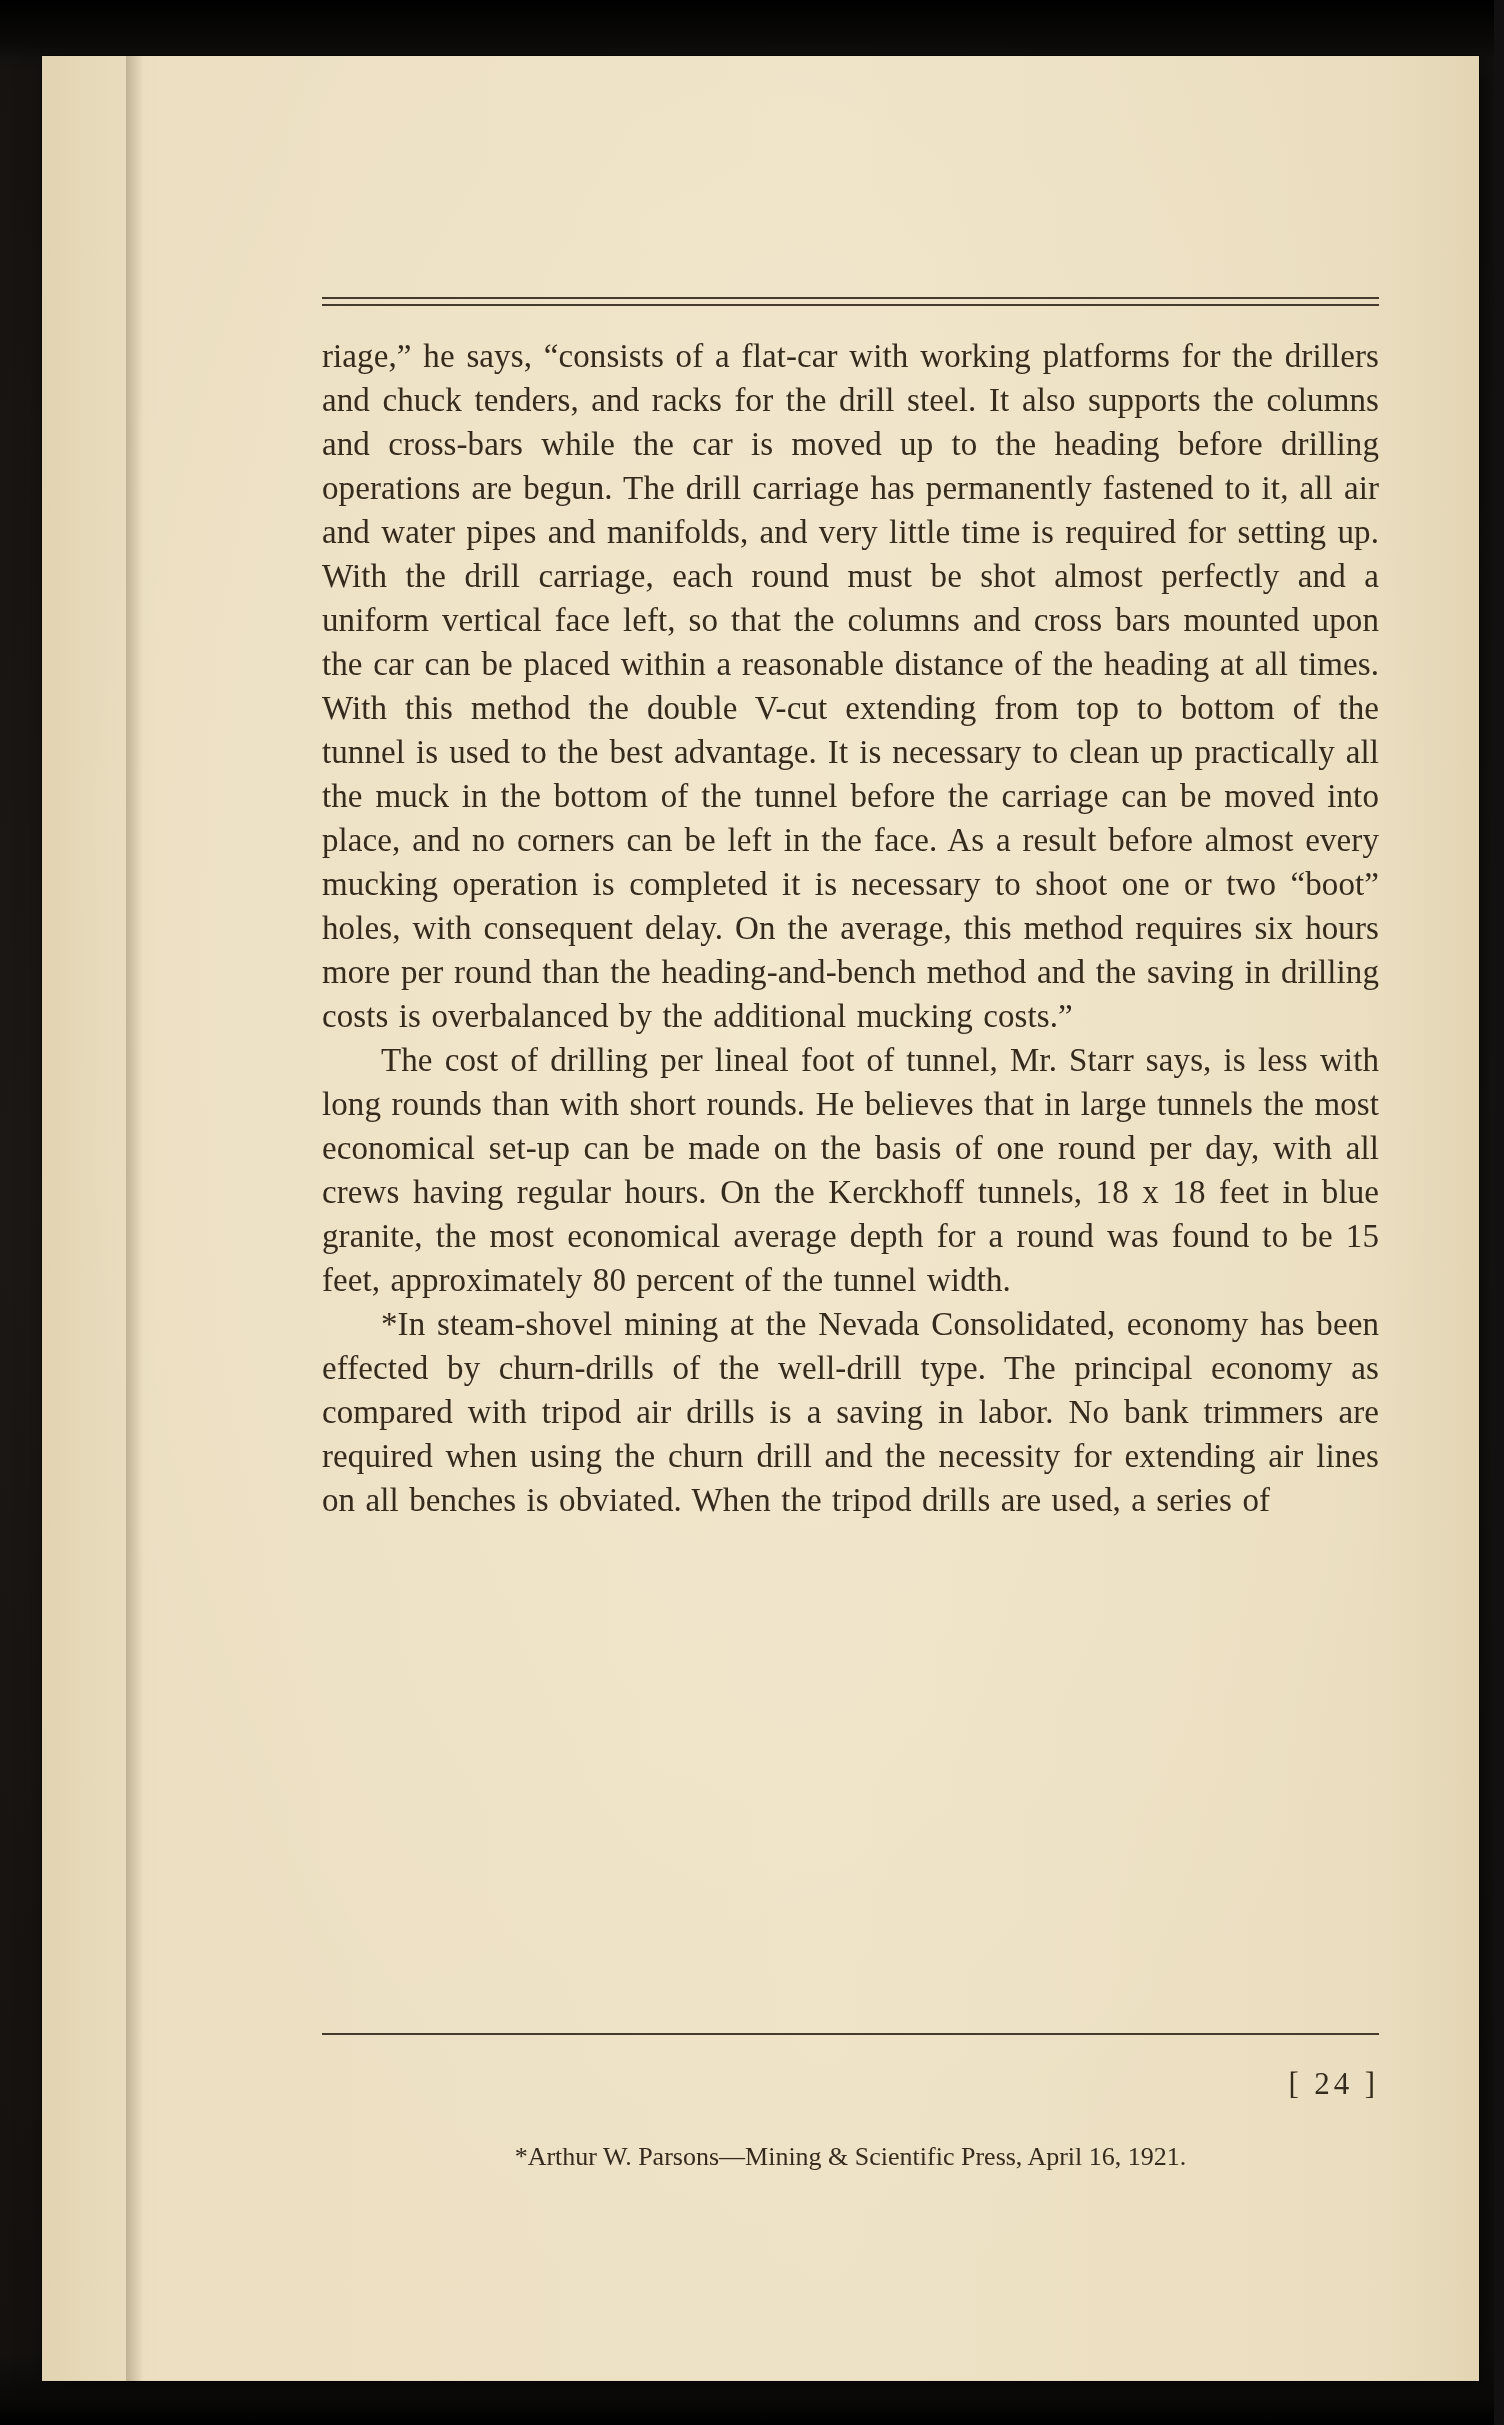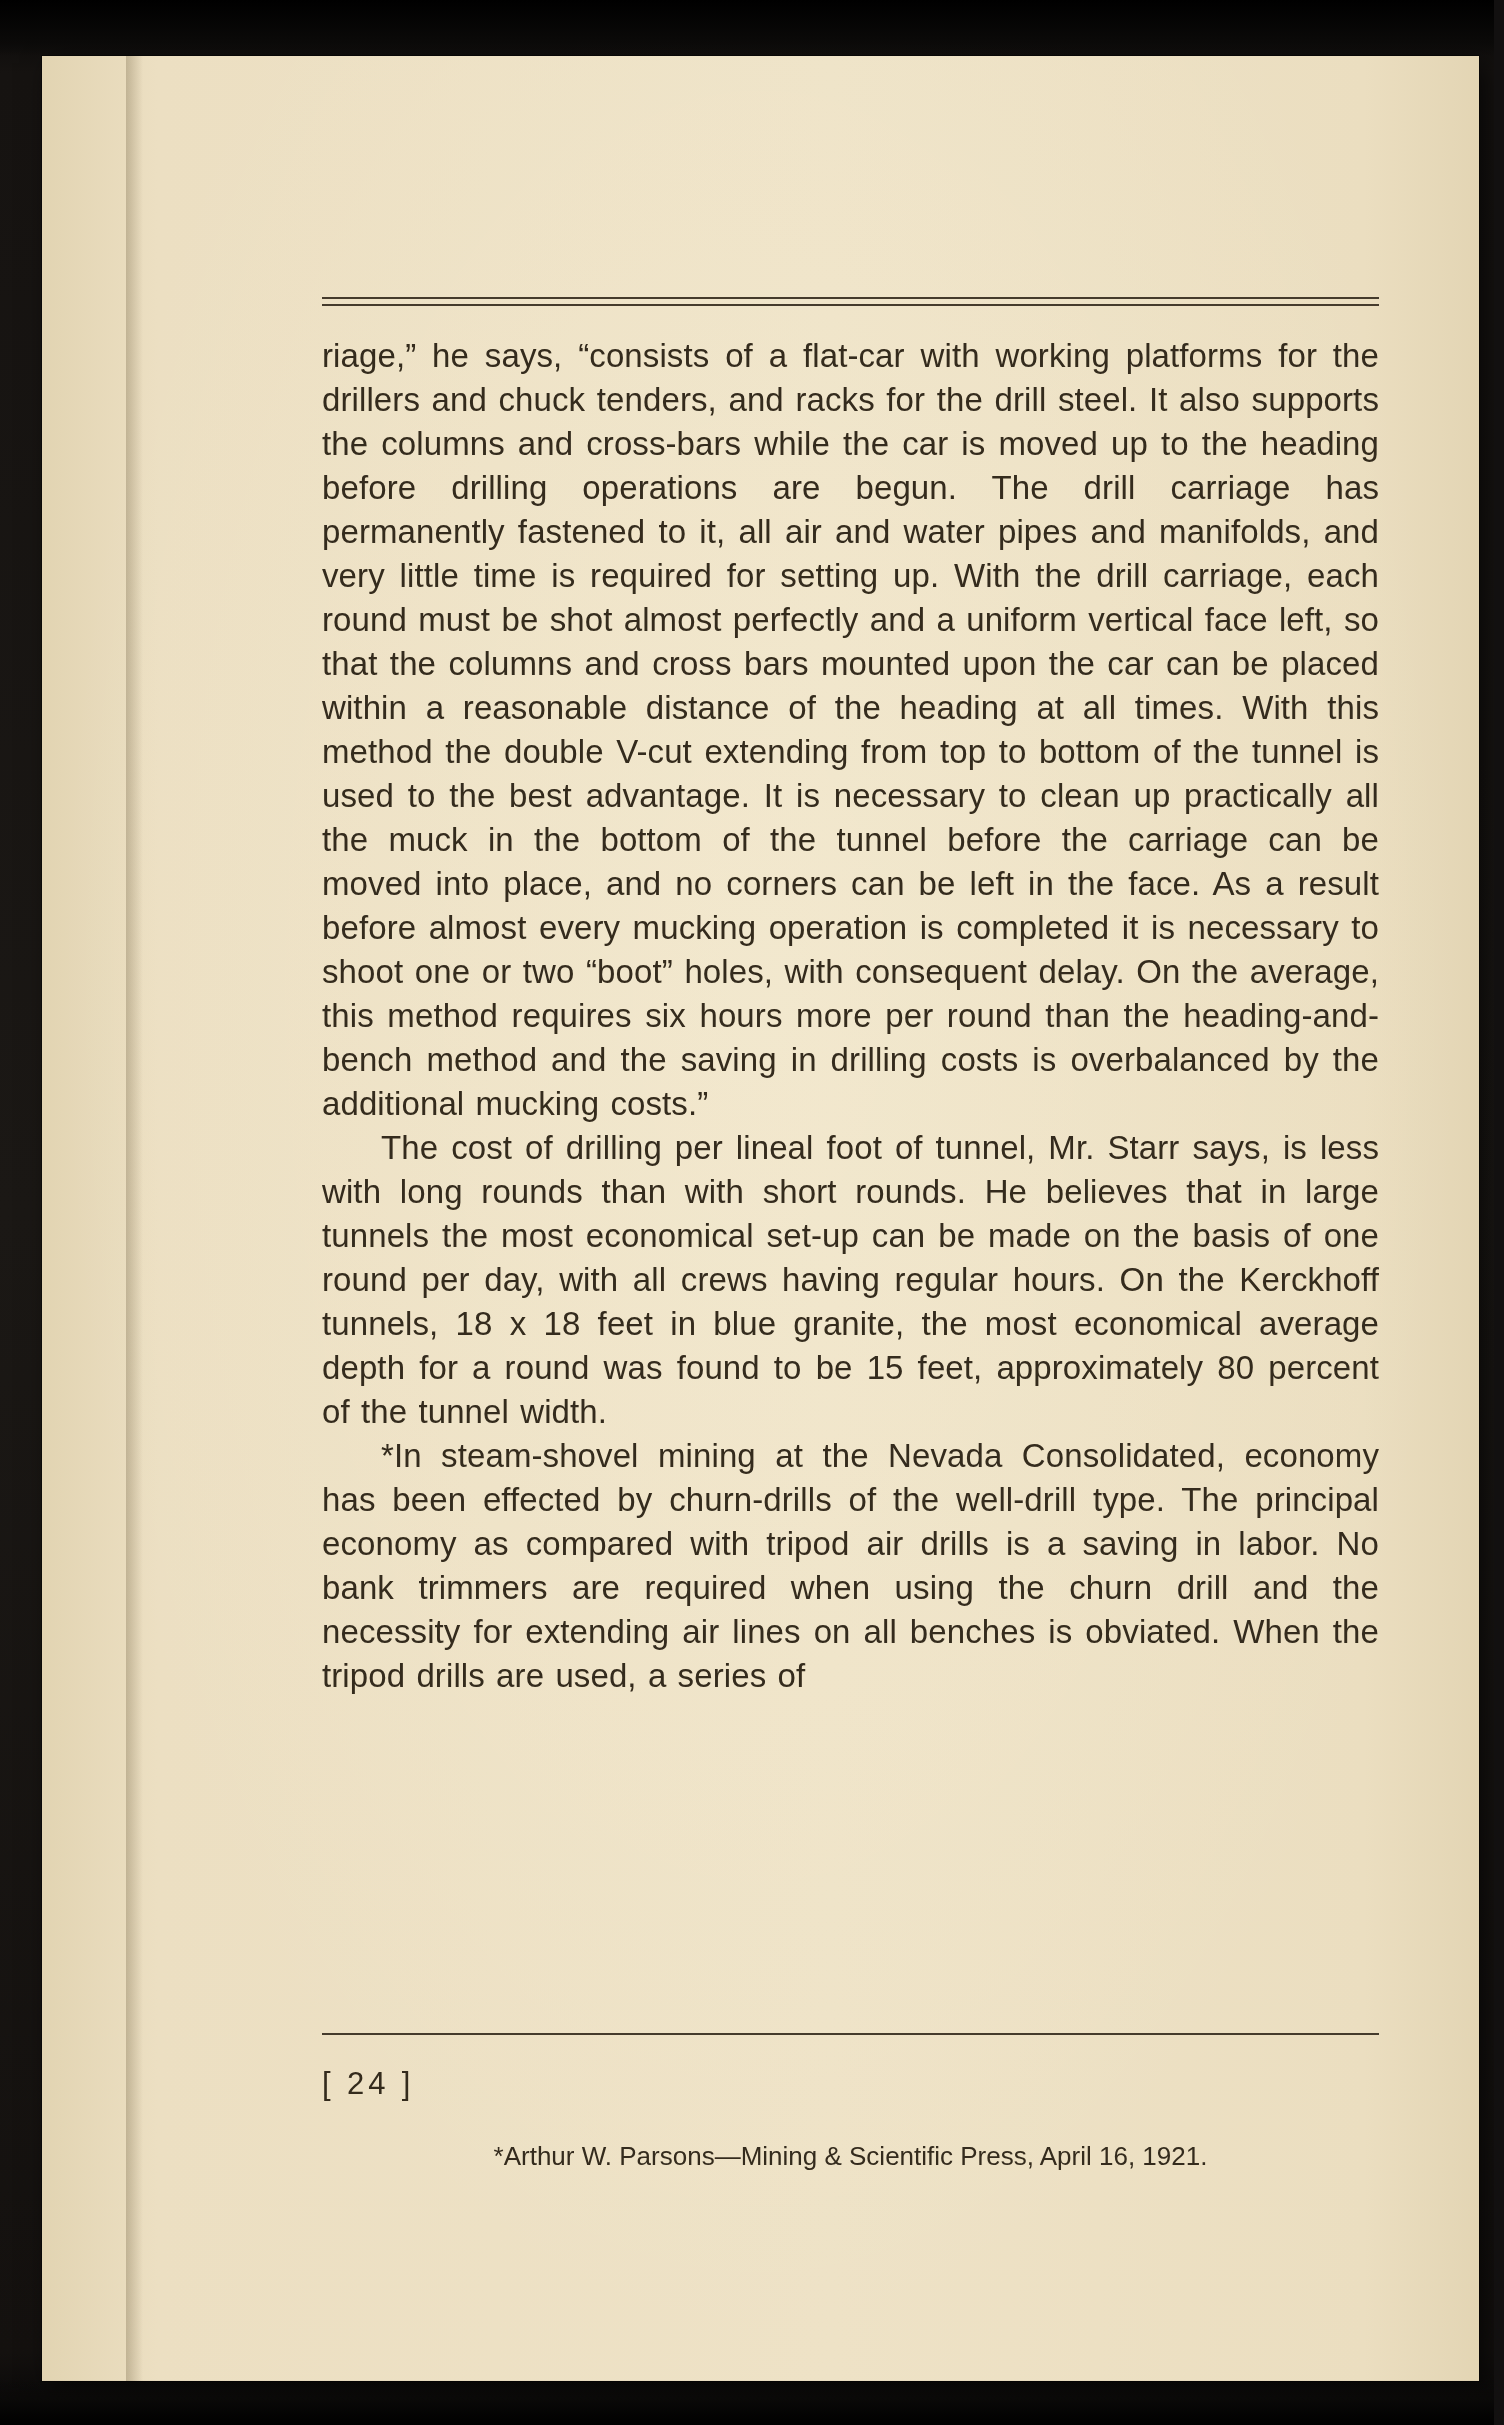--- a/index.html
+++ b/index.html
@@ -8,21 +8,21 @@
     background: #121010;
   }
   .scene {
     position: relative;
     width: 1494px;
     height: 2426px;
     background:
       radial-gradient(ellipse at 55% 45%, rgba(60,54,46,0.35) 0%, rgba(0,0,0,0) 60%),
       linear-gradient(180deg, #060606 0%, #161311 3%, #1b1815 50%, #14110f 97%, #050505 100%);
     overflow: hidden;
-    font-family: Liberation Sans, sans-serif;
+    font-family: Liberation Serif, serif;
   }
   
   .page {
     position: absolute;
     left: 42px;
     top: 56px;
     width: 1437px;
     height: 2325px;
     background:
       radial-gradient(ellipse at 50% 40%, rgba(255,250,230,0.25) 0%, rgba(0,0,0,0) 70%),
@@ -92,21 +92,21 @@
     left: 280px;
     top: 1977px;
     width: 1057px;
     border-top: 2px solid #453b2c;
   }
   .page-number {
     position: absolute;
     left: 280px;
     top: 2010px;
     width: 1057px;
-    text-align: left;
+    text-align: right;
     font-size: 31px;
     letter-spacing: 3.9px;
     color: #342b1d;
   }
   .footnote {
     position: absolute;
     left: 280px;
     top: 2084px;
     width: 1057px;
     font-size: 26px;

